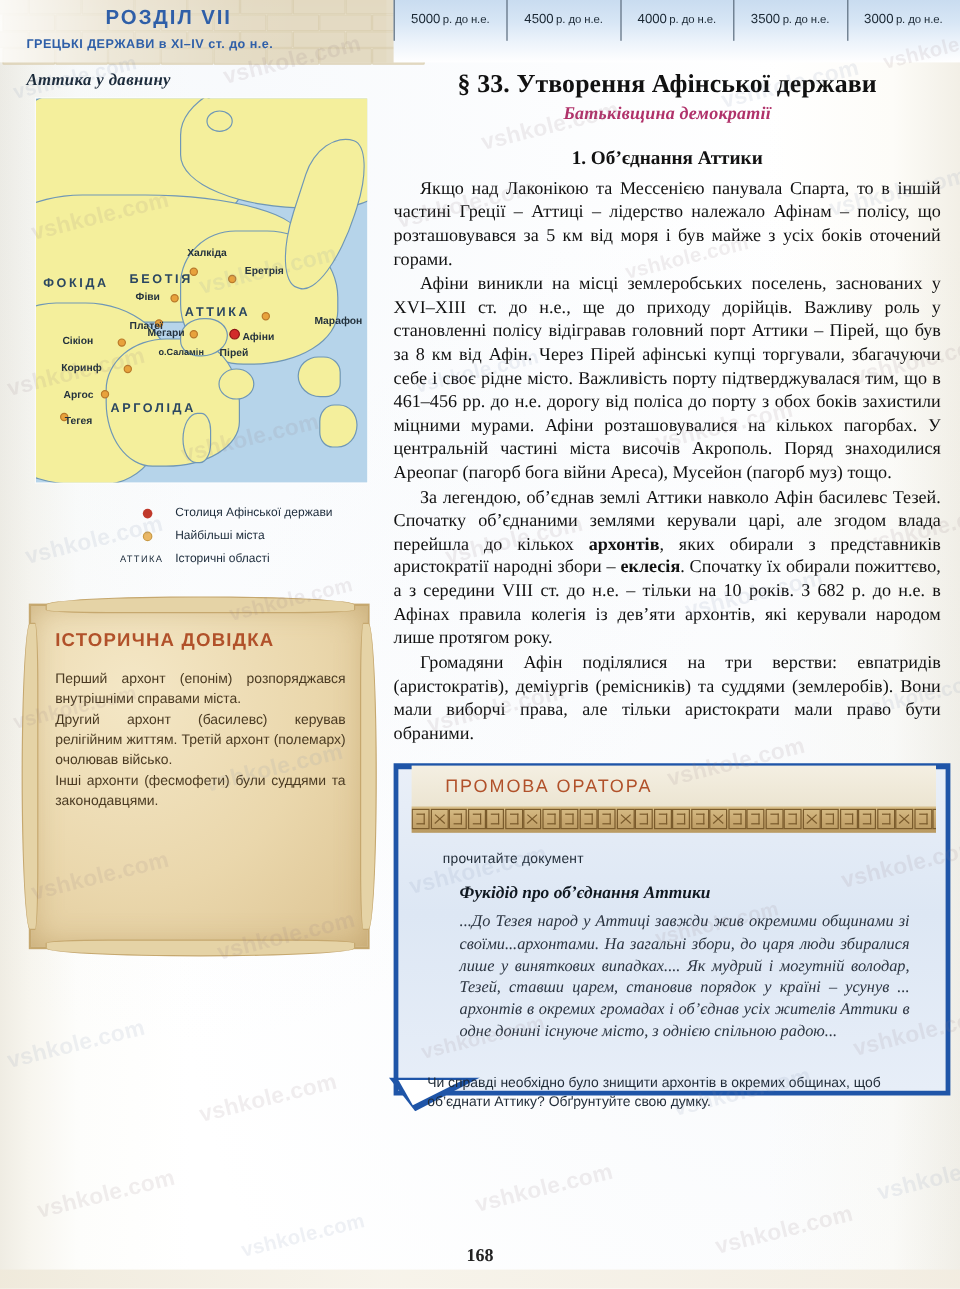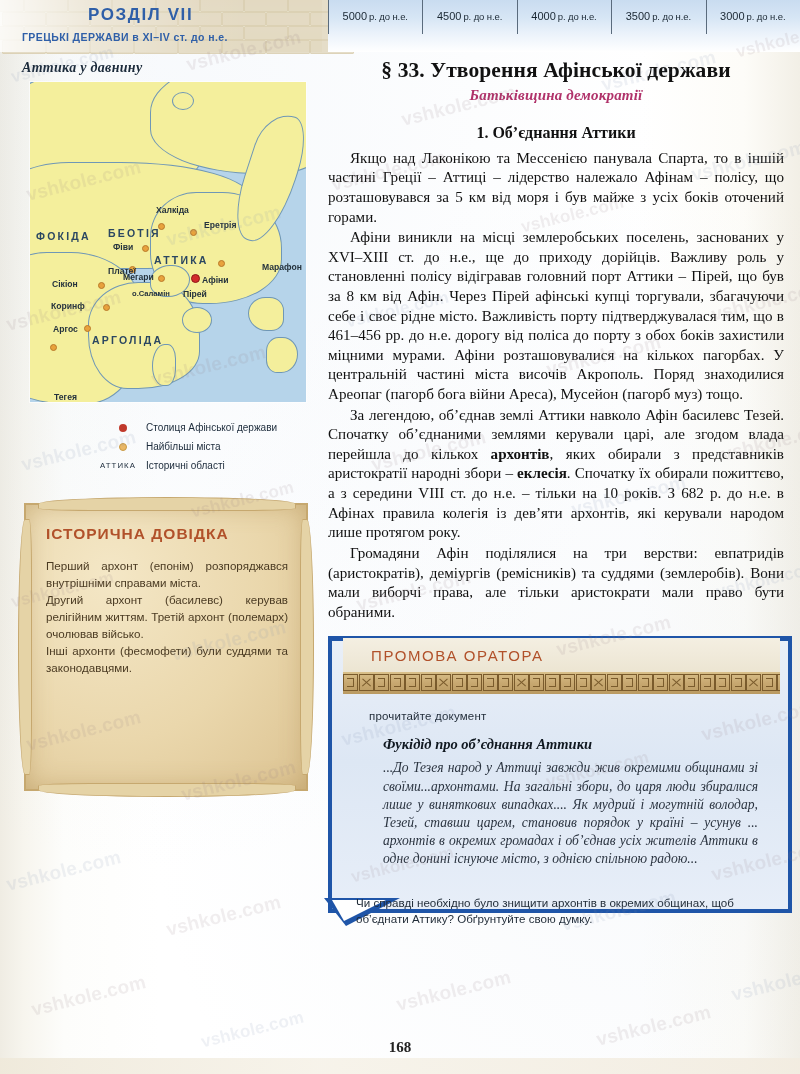--- a/index.html
+++ b/index.html
@@ -358,21 +358,21 @@
     <div class="dot" style="left:68px;top:200px;"></div>
     <div class="city-lbl" style="left:22px;top:197px;">Сікіон</div>
 
     <div class="dot" style="left:73px;top:222px;"></div>
     <div class="city-lbl" style="left:21px;top:219px;">Коринф</div>
 
     <div class="dot" style="left:54px;top:243px;"></div>
     <div class="city-lbl" style="left:23px;top:242px;">Аргос</div>
 
     <div class="dot" style="left:20px;top:262px;"></div>
-    <div class="city-lbl" style="left:24px;top:263px;margin-top:47px;">Тегея</div>
+    <div class="city-lbl" style="left:24px;top:263px;">Тегея</div>
 
     <div class="isl-lbl" style="left:102px;top:207px;">о.Саламін</div>
   </div>
 
   <div class="legend">
     <div class="leg-row">
       <div class="leg-mark">
           <span class="leg-dot"></span>
         </div>
       <div class="leg-txt">Столиця Афінської держави</div>

